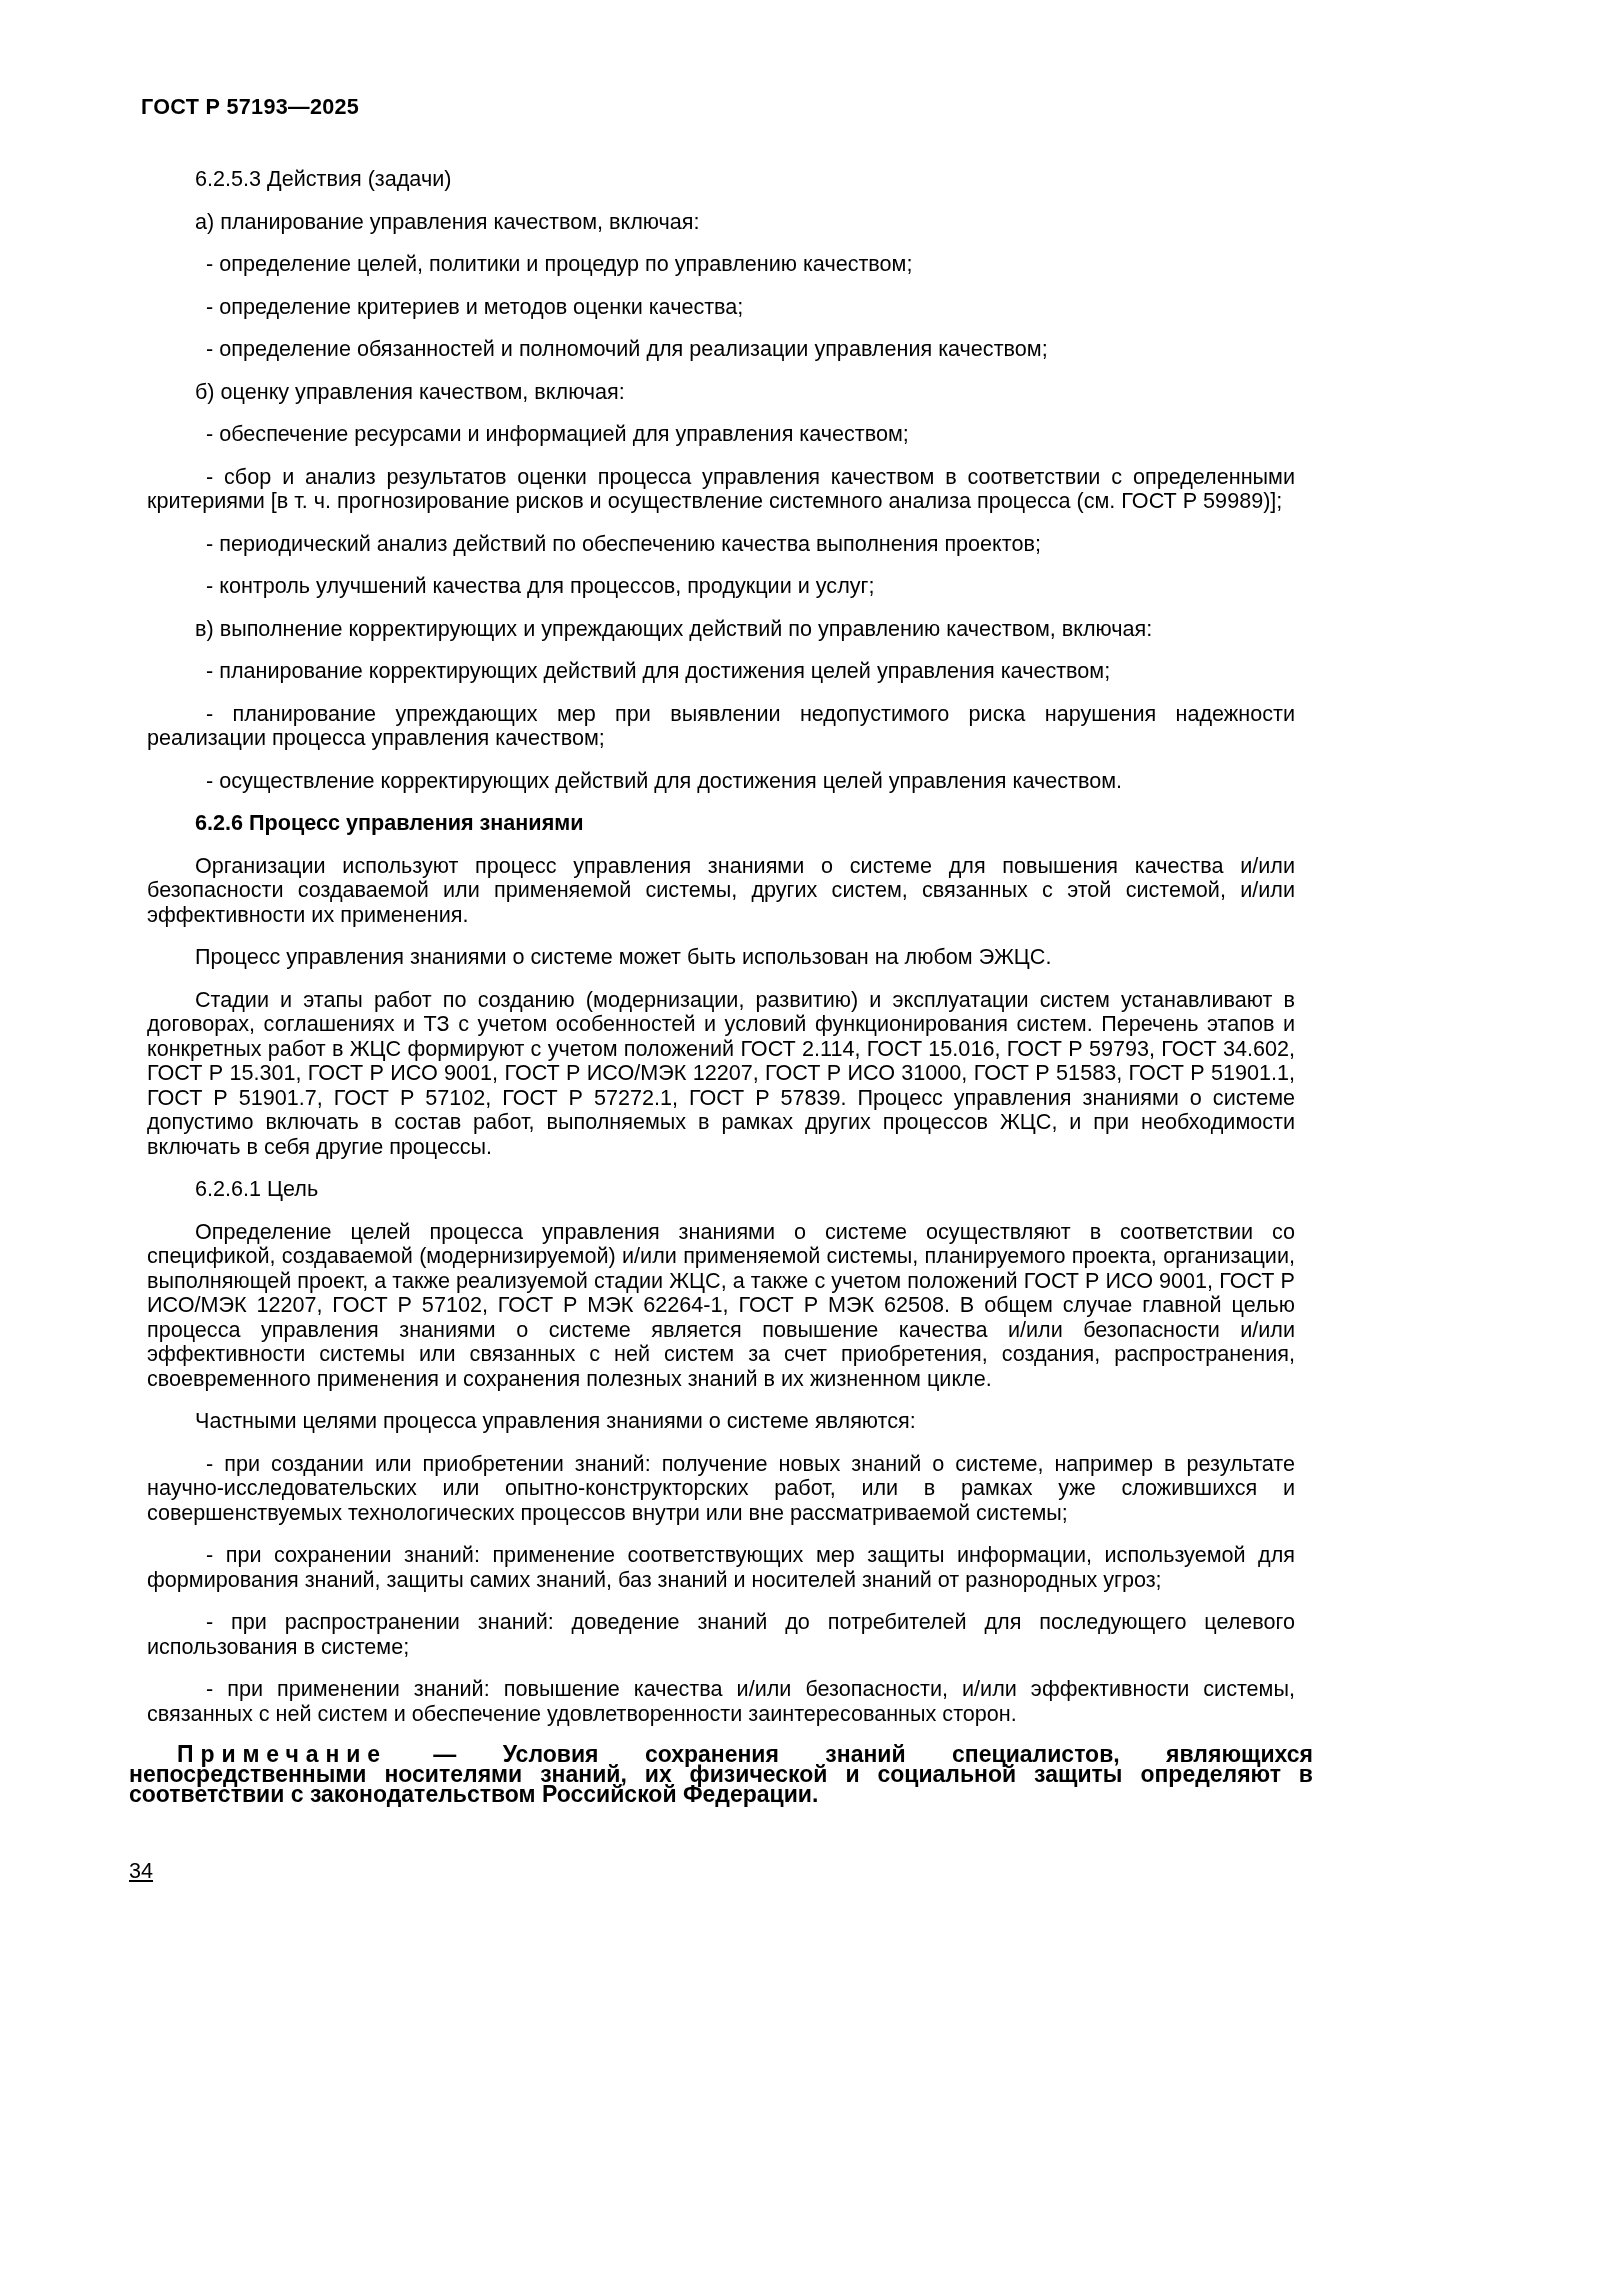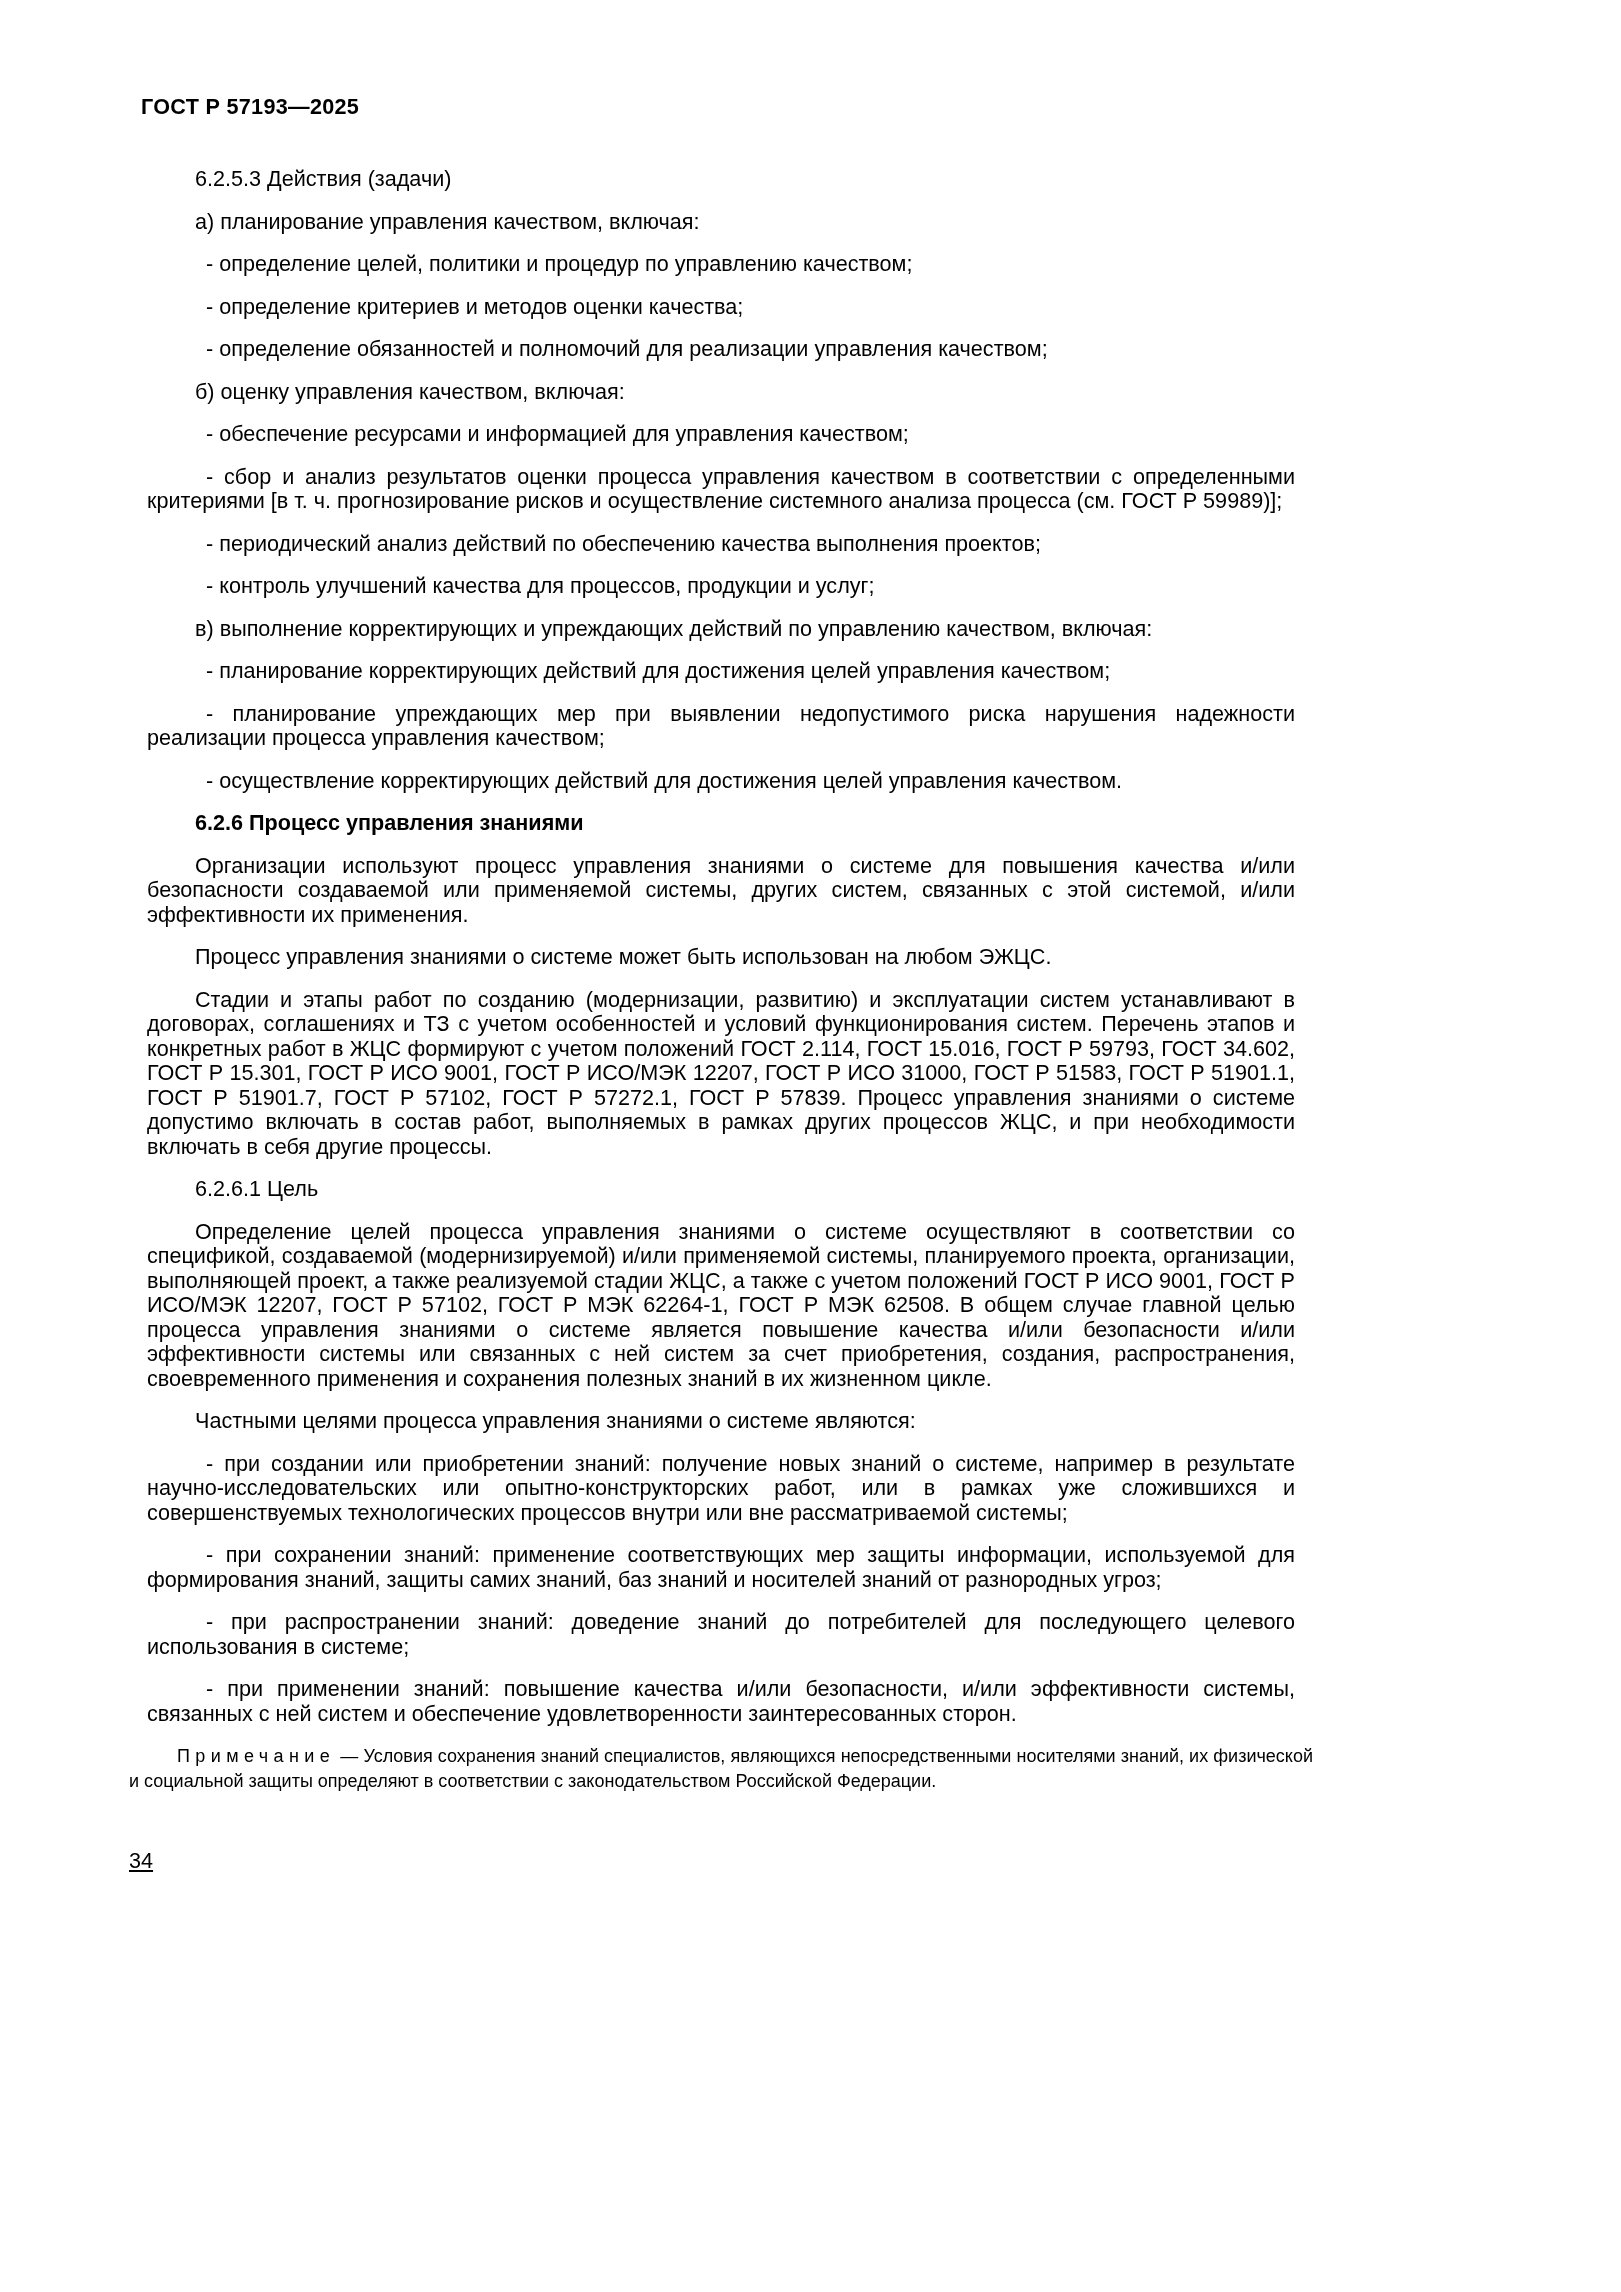--- a/index.html
+++ b/index.html
@@ -44,24 +44,25 @@
   }
   .li {
     text-indent: 59px;
   }
   .bold {
     font-weight: bold;
   }
   .note {
     margin: 13.7px 0 0 0;
     padding: 0;
-    font-size: 18px;
-    line-height: 25px;
+    font-size: 23px;
+    line-height: 20px;
     text-align: justify;
     text-indent: 48px;
+    font-weight: bold;
   }
   .note-label {
     letter-spacing: 0.30em;
   }
   .page-number {
     margin-top: 55px;
     font-size: 21.6px;
     text-align: left;
     text-indent: 0;
     text-decoration: underline;

